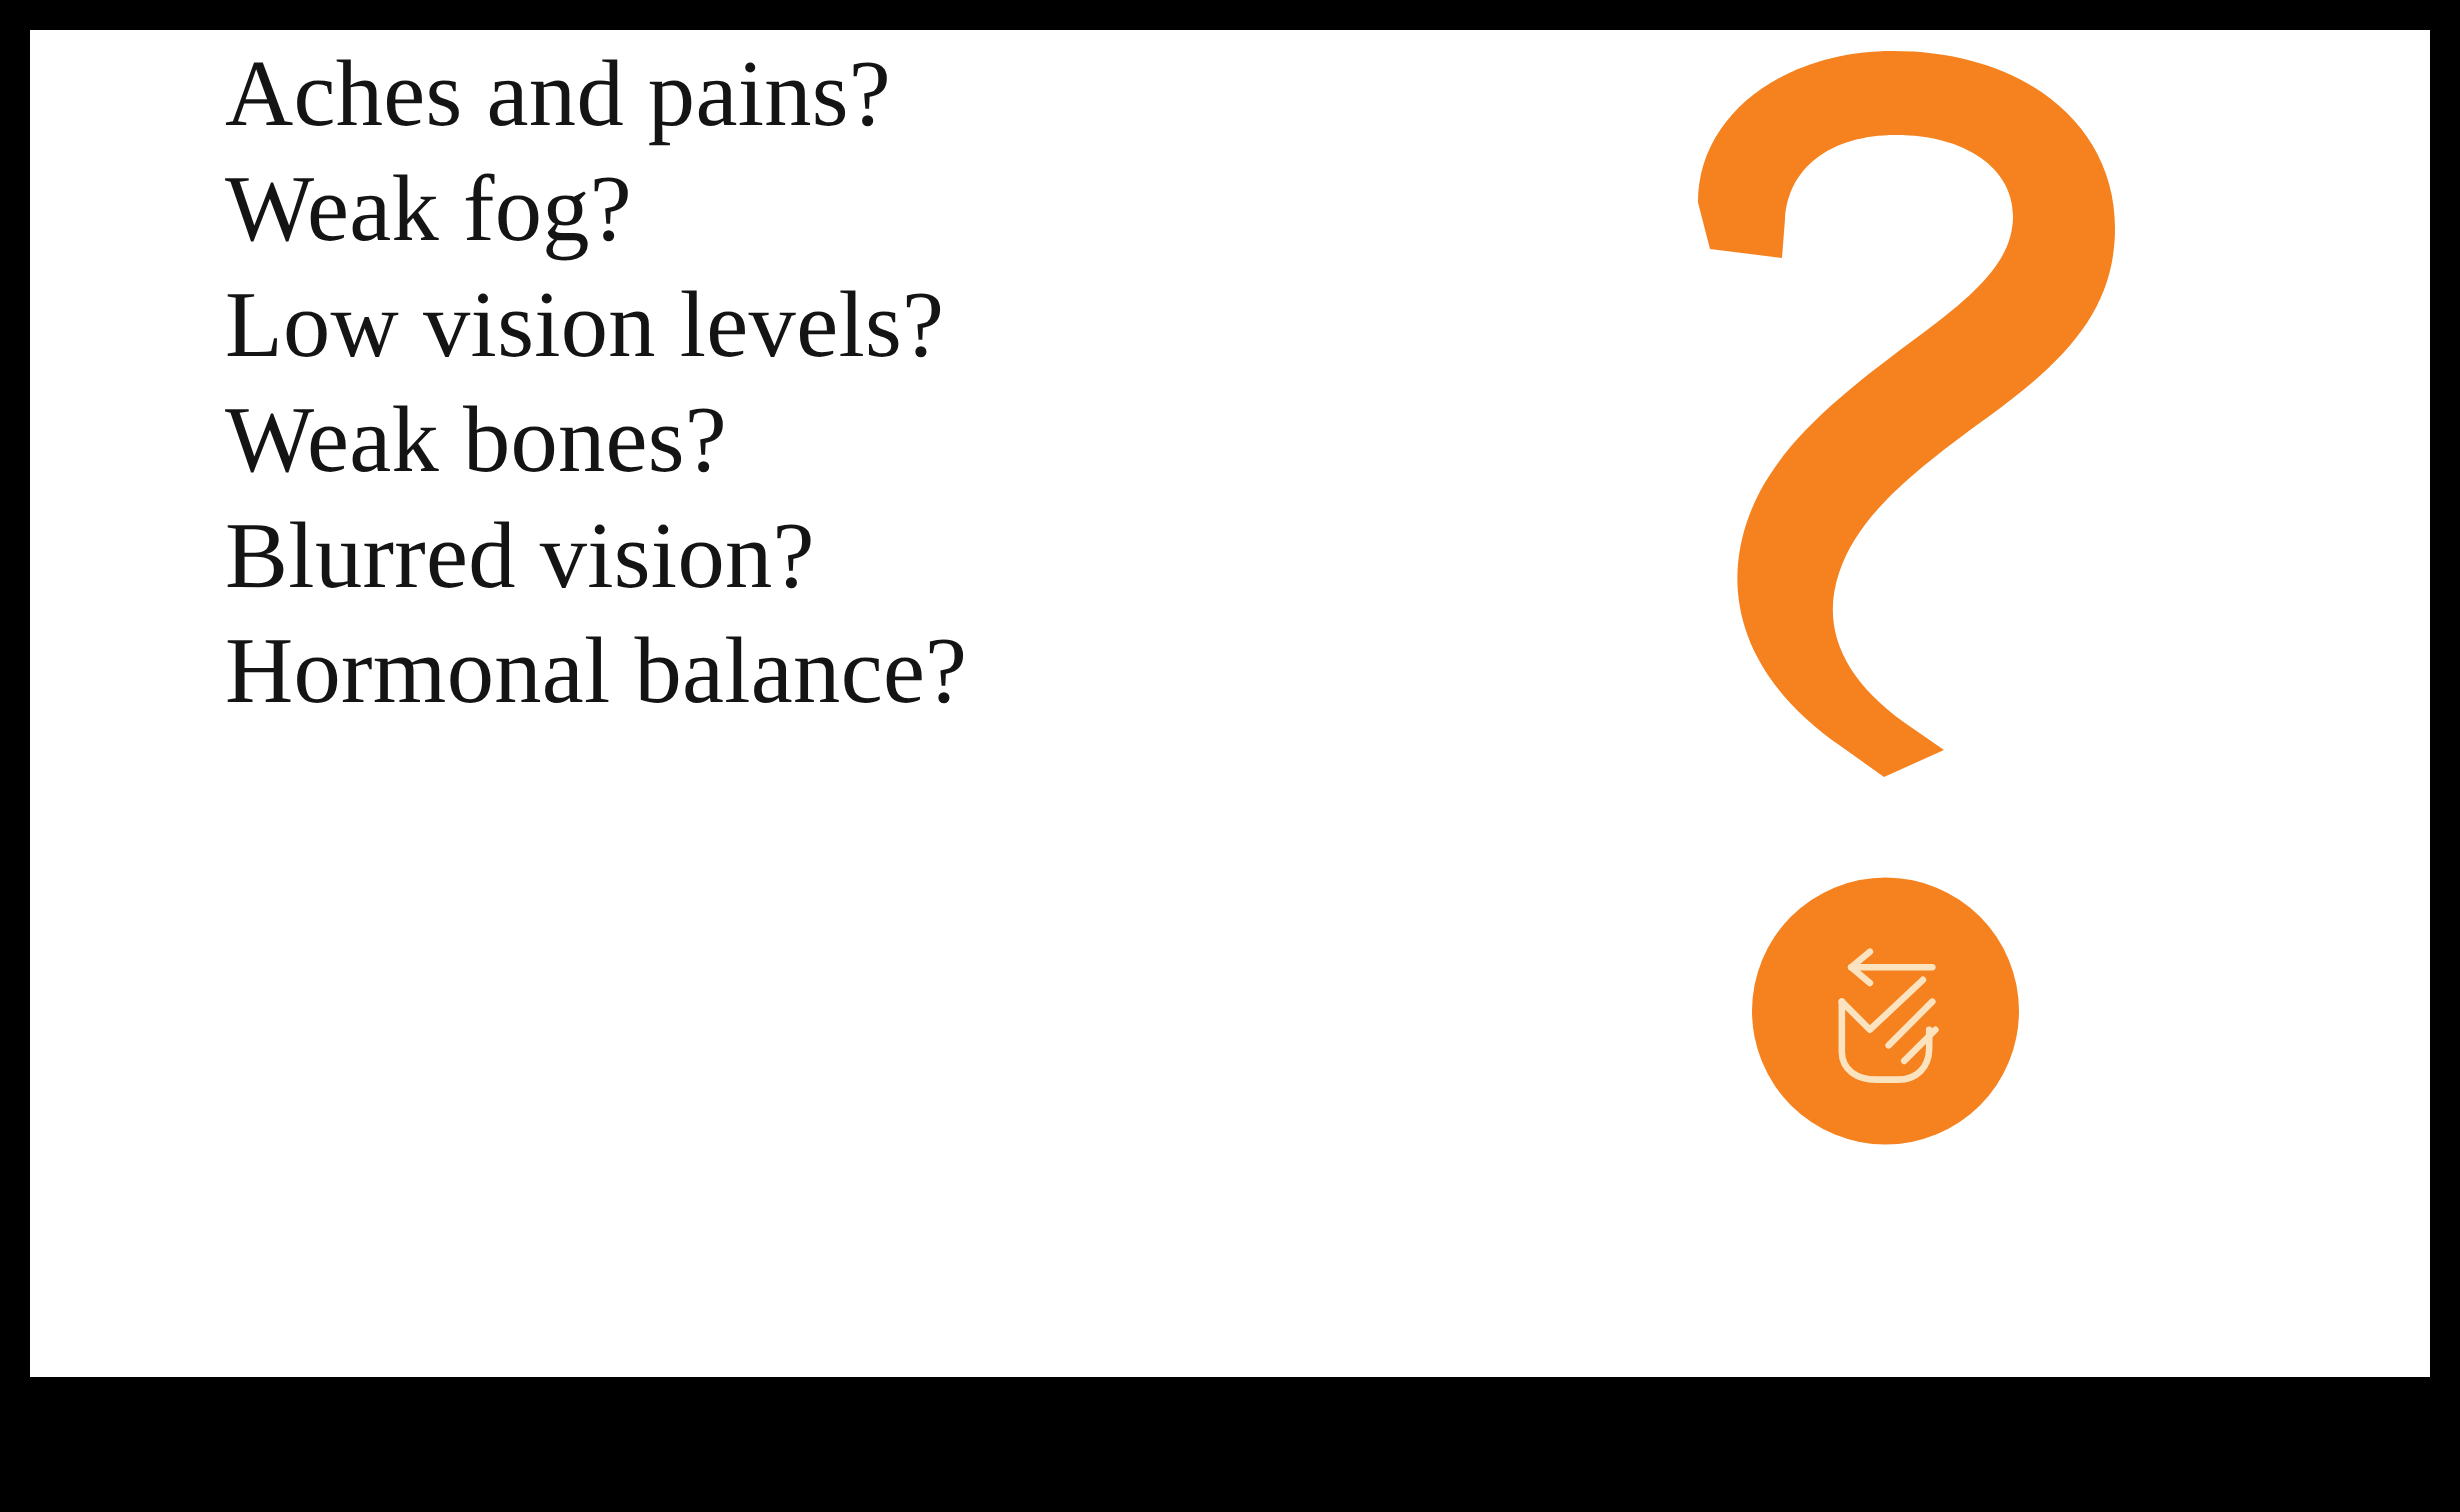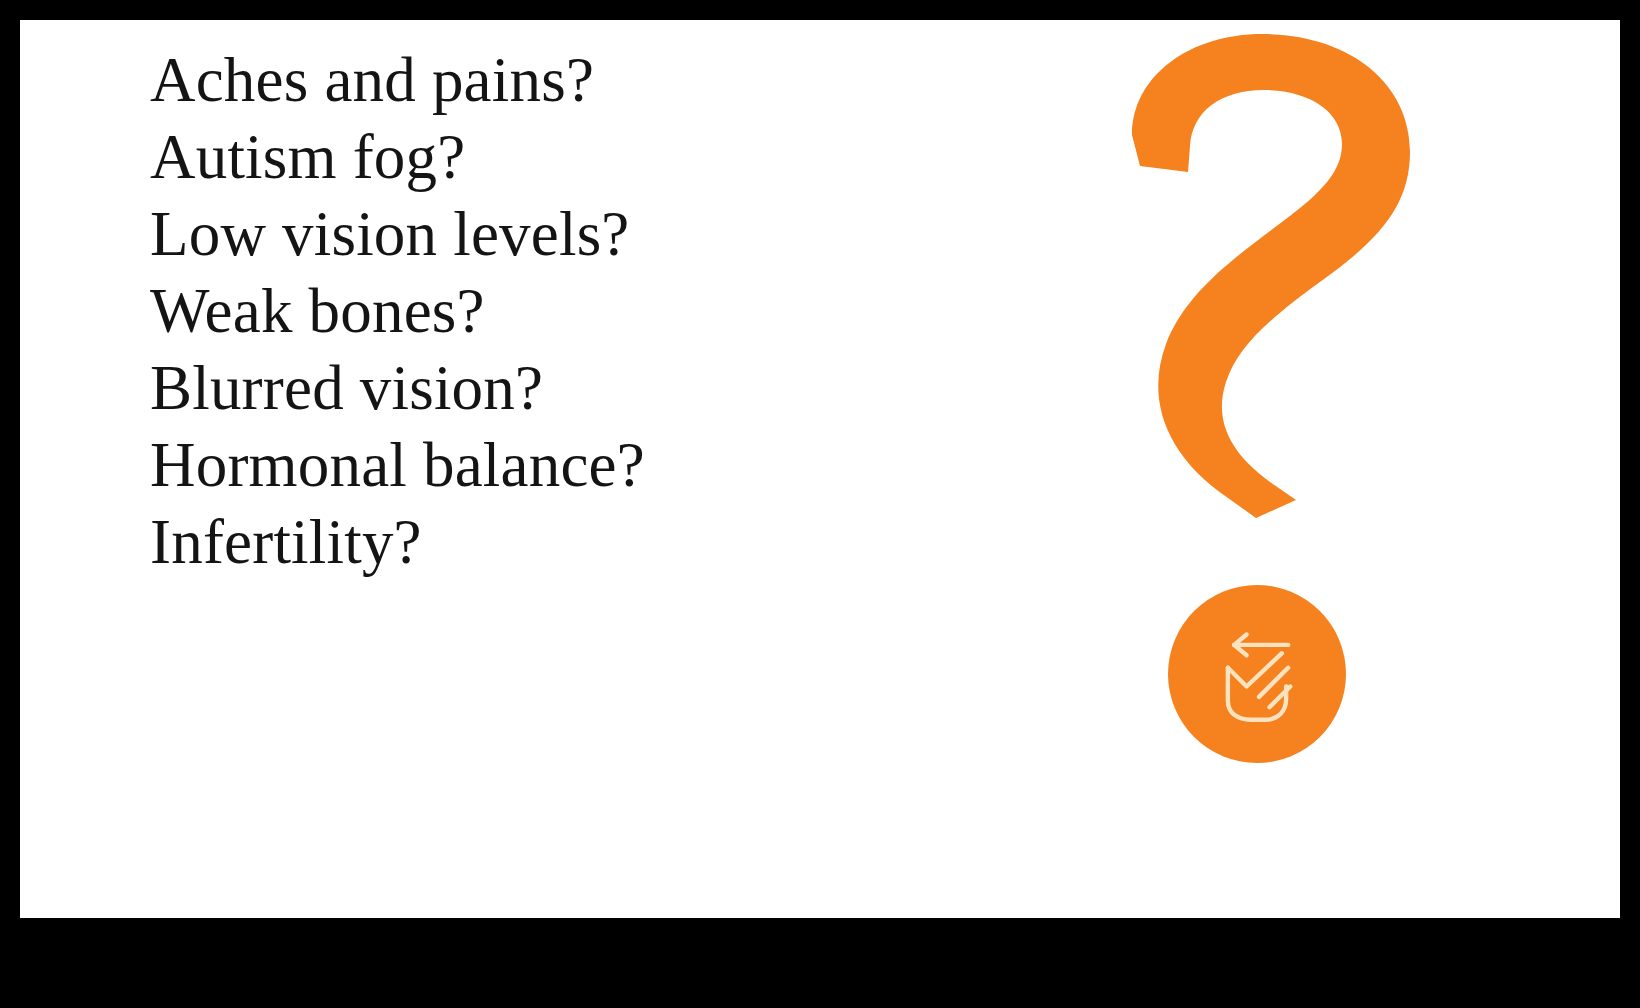--- a/index.html
+++ b/index.html
@@ -29,21 +29,21 @@
     width:1600px;
     height:898px;
     background:#FFFFFF;
     overflow:hidden;
   }
 
   
   #symptom-list {
     position:absolute;
     left:130px;
-    top:22px;
+    top:4px;
     width:700px;
     list-style:none;
   }
   #symptom-list li {
     font-family:"Liberation Serif", serif;
     font-size:63px;
     line-height:77px;
     color:#141414;
     white-space:nowrap;
     letter-spacing:0.2px;
@@ -86,26 +86,25 @@
 </style>
 </head>
 <body>
 
 <div id="slide-frame">
 
   <div id="content-card">
 
     <ul id="symptom-list">
       <li>Aches and pains?</li>
-      <li>Autism fog?</li>
+      <li>Weak fog?</li>
       <li>Low vision levels?</li>
       <li>Weak bones?</li>
       <li>Blurred vision?</li>
       <li>Hormonal balance?</li>
-      <li>Infertility?</li>
     </ul>
 
     <div id="graphic-column">
 
       <div id="question-mark-graphic">
         <svg viewBox="0 0 330 500" xmlns="http://www.w3.org/2000/svg" aria-hidden="true">
           <path d="M 22 115
                    C 22 56, 80 14, 152 14
                    C 238 14, 300 62, 300 132
                    C 300 186, 268 220, 214 259

